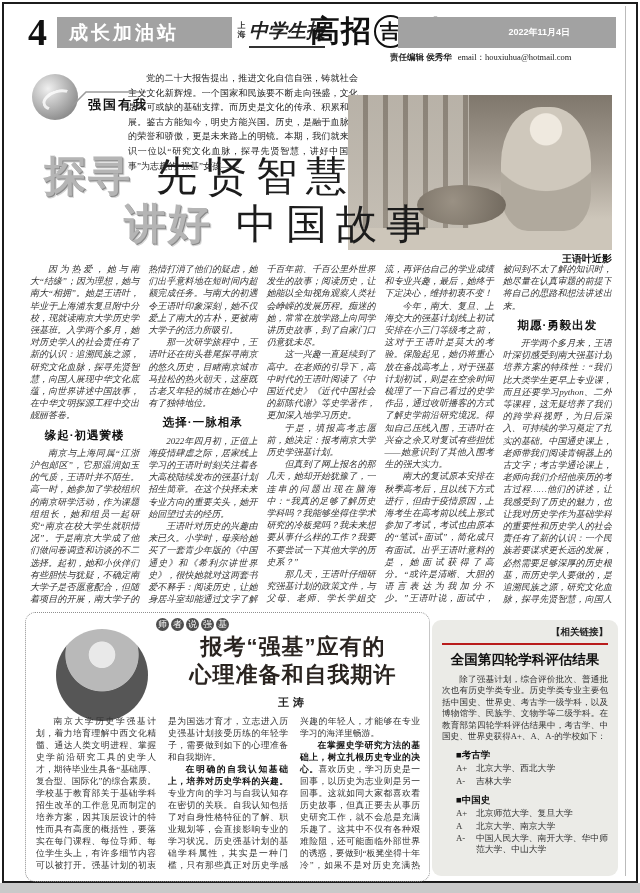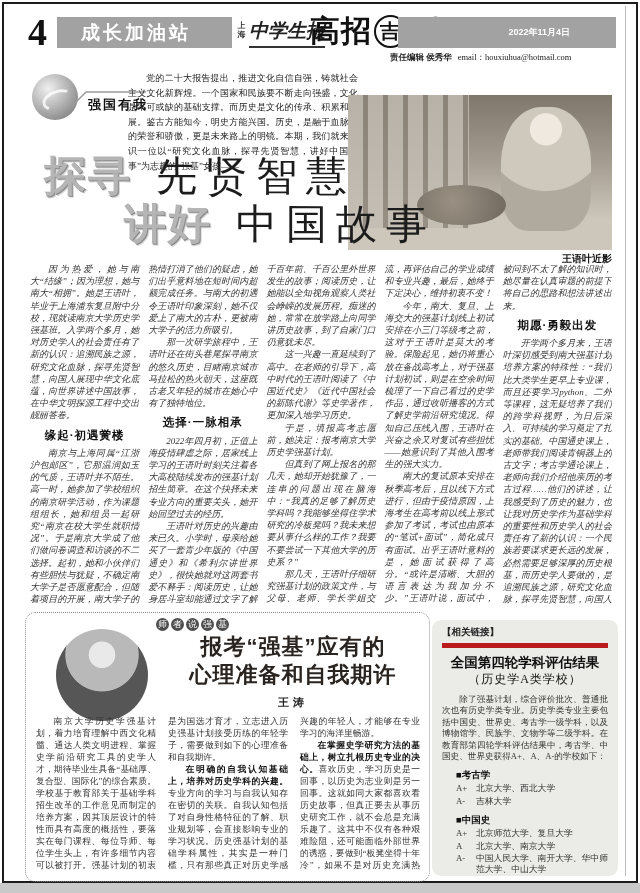--- a/index.html
+++ b/index.html
@@ -8,21 +8,21 @@
   .frame{position:absolute;left:2px;top:2px;width:632px;height:877px;
          border:2px solid #1c1c1c;pointer-events:none;}
   .innerline{position:absolute;top:6px;right:14px;width:1px;height:870px;background:#bbb;}
   .bottom-strip{position:absolute;left:0;bottom:0;width:640px;height:10px;background:#c9c9c9;}
 
   
   .pagenum{position:absolute;left:28px;top:10px;font-size:38px;font-weight:700;
            font-family:"Liberation Serif",serif;color:#111;}
   .section-box{position:absolute;left:57px;top:17px;width:175px;height:31px;background:#a2a2a2;
                display:flex;align-items:center;}
-  .section-box span{color:#fff;font-weight:700;font-size:19px;letter-spacing:3px;padding-left:24px;
+  .section-box span{color:#fff;font-weight:700;font-size:19px;letter-spacing:3px;padding-left:12px;
                     font-family:"Liberation Sans",sans-serif;}
   .mast-sh{position:absolute;left:236px;top:21px;width:11px;font-size:8px;line-height:9px;
            color:#333;font-weight:700;text-align:center;}
   .mast-name{position:absolute;left:249px;top:18px;font-size:19px;font-weight:700;font-style:italic;
              border-bottom:2px solid #333;padding-bottom:2px;color:#222;}
   .edition{position:absolute;left:310px;top:11px;font-size:30px;font-weight:900;color:#111;
            font-family:"Liberation Sans",sans-serif;letter-spacing:1px;display:flex;align-items:center;}
   .circ-char{display:inline-flex;align-items:center;justify-content:center;width:29px;height:29px;
              border:2px solid #111;border-radius:50%;font-size:20px;margin:0 2px;}
   .date-box{position:absolute;left:398px;top:17px;width:218px;height:31px;background:#a2a2a2;
@@ -85,22 +85,22 @@
             font-size:11px;font-weight:700;color:#222;letter-spacing:4px;}
   .t-cols{position:absolute;left:10px;top:102px;width:384px;height:158px;
           column-count:3;column-gap:12px;column-fill:auto;overflow:hidden;
           font-size:8.8px;line-height:12px;text-align:justify;color:#333;}
   .t-cols p{margin:0;text-indent:2em;}
   .t-cols b{color:#111;}
 
   
   .related{position:absolute;left:432px;top:620px;width:186px;height:256px;background:#ebebe7;
            border-radius:9px;overflow:hidden;font-family:"Liberation Serif",serif;}
-  .r-tag{margin:6px 10px 0;padding-bottom:4px;border-bottom:5px solid #b91c1c;
-         font-size:9.5px;font-weight:700;color:#222;}
+  .r-tag{margin:6px 10px 0;padding-bottom:4px;border-bottom:2px solid #b91c1c;
+         font-size:9.5px;font-weight:700;color:#222;text-align:right;}
   .r-title{margin-top:6px;text-align:center;font-size:13.5px;font-weight:700;color:#111;line-height:17px;}
   .r-title2{text-align:center;font-size:12px;color:#111;letter-spacing:1px;}
   .r-intro{margin:6px 10px 0;font-size:8.6px;line-height:11.4px;text-align:justify;color:#333;text-indent:2em;}
   .r-group{margin:7px 10px 0 24px;}
   .g-name{font-size:9.5px;font-weight:700;color:#111;font-family:"Liberation Sans",sans-serif;}
   .g-row{display:flex;font-size:8.8px;line-height:11.4px;color:#333;margin-top:1px;}
   .g-row .grade{width:20px;flex:none;}
   .g-row .schools{flex:1;}
 </style>
 </head>
@@ -190,21 +190,20 @@
       <p><span>南京大学历史学强基计划，着力培育理解中西文化精髓、通达人类文明进程、掌握史学前沿研究工具的史学人才，期待毕业生具备“基础厚、复合型、国际化”的综合素质。学校基于教育部关于基础学科招生改革的工作意见而制定的培养方案，因其顶层设计的特性而具有高度的概括性，要落实在每门课程、每位导师、每位学生头上，有许多细节内容可以被打开。强基计划的初衷是为国选才育才，立志进入历史强基计划接受历练的年轻学子，需要做到如下的心理准备和自我期许。</span></p>
       <p><b>在明确的自我认知基础上，培养对历史学科的兴趣。</b><span>专业方向的学习与自我认知存在密切的关联。自我认知包括了对自身性格特征的了解、职业规划等，会直接影响专业的学习状况。历史强基计划的基础学科属性，其实是一种门槛，只有那些真正对历史学感兴趣的年轻人，才能够在专业学习的海洋里畅游。</span></p>
       <p><b>在掌握史学研究方法的基础上，树立扎根历史专业的决心。</b><span>喜欢历史，学习历史是一回事，以历史为志业则是另一回事。这就如同大家都喜欢看历史故事，但真正要去从事历史研究工作，就不会总是充满乐趣了。这其中不仅有各种艰难险阻，还可能面临外部世界的诱惑，要做到“板凳坐得十年冷”，如果不是对历史充满热爱，如果不是通过强基计划锻炼出强大的内心，是很难坚持下去的。</span></p>
 
     </div>
   </div>
 
   <div class="related">
     <div class="r-tag">【相关链接】</div>
     <div class="r-title">全国第四轮学科评估结果</div>
-    <div class="r-title2">（历史学A类学校）</div>
     <div class="r-intro">除了强基计划，综合评价批次、普通批次也有历史学类专业。历史学类专业主要包括中国史、世界史、考古学一级学科，以及博物馆学、民族学、文物学等二级学科。在教育部第四轮学科评估结果中，考古学、中国史、世界史获得A+、A、A-的学校如下：</div>
     <div class="r-group">
       <div class="g-name">■考古学</div>
       <div class="g-row">
           <span class="grade">A+</span>
           <span class="schools">北京大学、西北大学</span>
         </div>
       <div class="g-row">
           <span class="grade">A-</span>
           <span class="schools">吉林大学</span>

